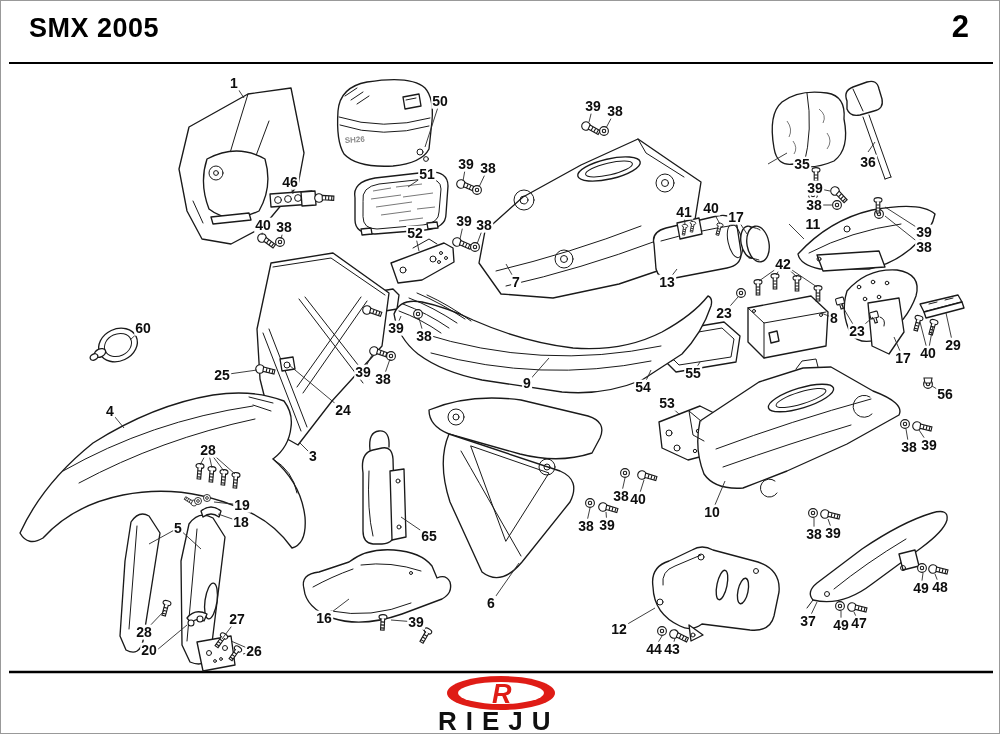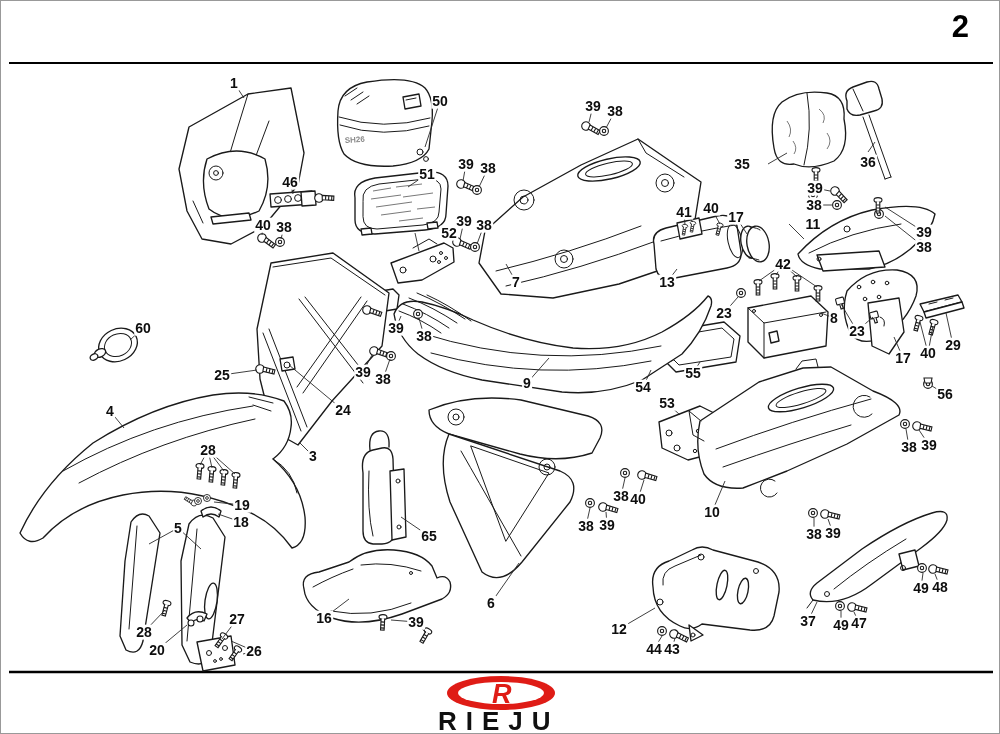--- a/index.html
+++ b/index.html
@@ -21,20 +21,21 @@
   .hw{fill:#fff;stroke:var(--ink);stroke-width:1.1;}
   .rule{stroke:#000;}
   .brandword{font:700 26px "Liberation Sans",sans-serif;letter-spacing:9px;fill:#101010;}
   .brandR{font:italic 700 27px "Liberation Sans",sans-serif;fill:var(--brand_red);}
   .casebrand{font:700 8px "Liberation Sans",sans-serif;fill:#8a8a8a;}
 </style>
 </head>
 <body>
 
 <div id="page">
+  <div id="title">SMX 2005</div>
   <div id="pagenum">2</div>
 
   <svg id="art" width="1000" height="734" viewBox="0 0 1000 734">
     <defs>
       <g id="hw-bolt">
           <circle r="4.3"></circle>
           <path d="M3.5,-2.2 L15,0.2 L14.2,4.4 L3,2.2 Z"></path>
           <path d="M7,-1.3 l-.8,4 M10,-.7 l-.8,4 M13,-.1 l-.8,4" fill="none"></path>
         </g>
       <g id="hw-washer">
@@ -478,22 +479,22 @@
       <span class="callout" style="left: 289px; top: 181px;">46</span>
       <span class="callout" style="left: 426px; top: 173px;">51</span>
       <span class="callout" style="left: 592px; top: 105px;">39</span>
       <span class="callout" style="left: 614px; top: 110px;">38</span>
       <span class="callout" style="left: 465px; top: 163px;">39</span>
       <span class="callout" style="left: 487px; top: 167px;">38</span>
       <span class="callout" style="left: 463px; top: 220px;">39</span>
       <span class="callout" style="left: 483px; top: 224px;">38</span>
       <span class="callout" style="left: 262px; top: 224px;">40</span>
       <span class="callout" style="left: 283px; top: 226px;">38</span>
-      <span class="callout" style="left: 414px; top: 232px; margin-left: 34px;">52</span>
-      <span class="callout" style="left: 741px; top: 163px; text-align: right;">35</span>
+      <span class="callout" style="left: 414px; top: 232px;">52</span>
+      <span class="callout" style="left: 801px; top: 163px; text-align: right;">35</span>
       <span class="callout" style="left: 867px; top: 161px;">36</span>
       <span class="callout" style="left: 814px; top: 187px;">39</span>
       <span class="callout" style="left: 813px; top: 204px;">38</span>
       <span class="callout" style="left: 788px; top: 223px; margin-left: 24px;">11</span>
       <span class="callout" style="left: 923px; top: 231px;">39</span>
       <span class="callout" style="left: 923px; top: 246px;">38</span>
       <span class="callout" style="left: 683px; top: 211px;">41</span>
       <span class="callout" style="left: 710px; top: 207px;">40</span>
       <span class="callout" style="left: 735px; top: 216px;">17</span>
       <span class="callout" style="left: 666px; top: 281px;">13</span>
@@ -538,17 +539,17 @@
       <span class="callout" style="left: 415px; top: 621px;">39</span>
       <span class="callout" style="left: 618px; top: 628px;">12</span>
       <span class="callout" style="left: 653px; top: 648px;">44</span>
       <span class="callout" style="left: 671px; top: 648px; text-align: center;">43</span>
       <span class="callout" style="left: 807px; top: 620px;">37</span>
       <span class="callout" style="left: 920px; top: 587px;">49</span>
       <span class="callout" style="left: 939px; top: 586px;">48</span>
       <span class="callout" style="left: 840px; top: 624px;">49</span>
       <span class="callout" style="left: 858px; top: 622px;">47</span>
       <span class="callout" style="left: 143px; top: 631px;">28</span>
-      <span class="callout" style="left: 156px; top: 649px; text-align: right;">20</span>
+      <span class="callout" style="left: 148px; top: 649px; text-align: right;">20</span>
       <span class="callout" style="left: 236px; top: 618px;">27</span>
       <span class="callout" style="left: 253px; top: 650px;">26</span>
     </div>
 </div>
 
 </body></html>

